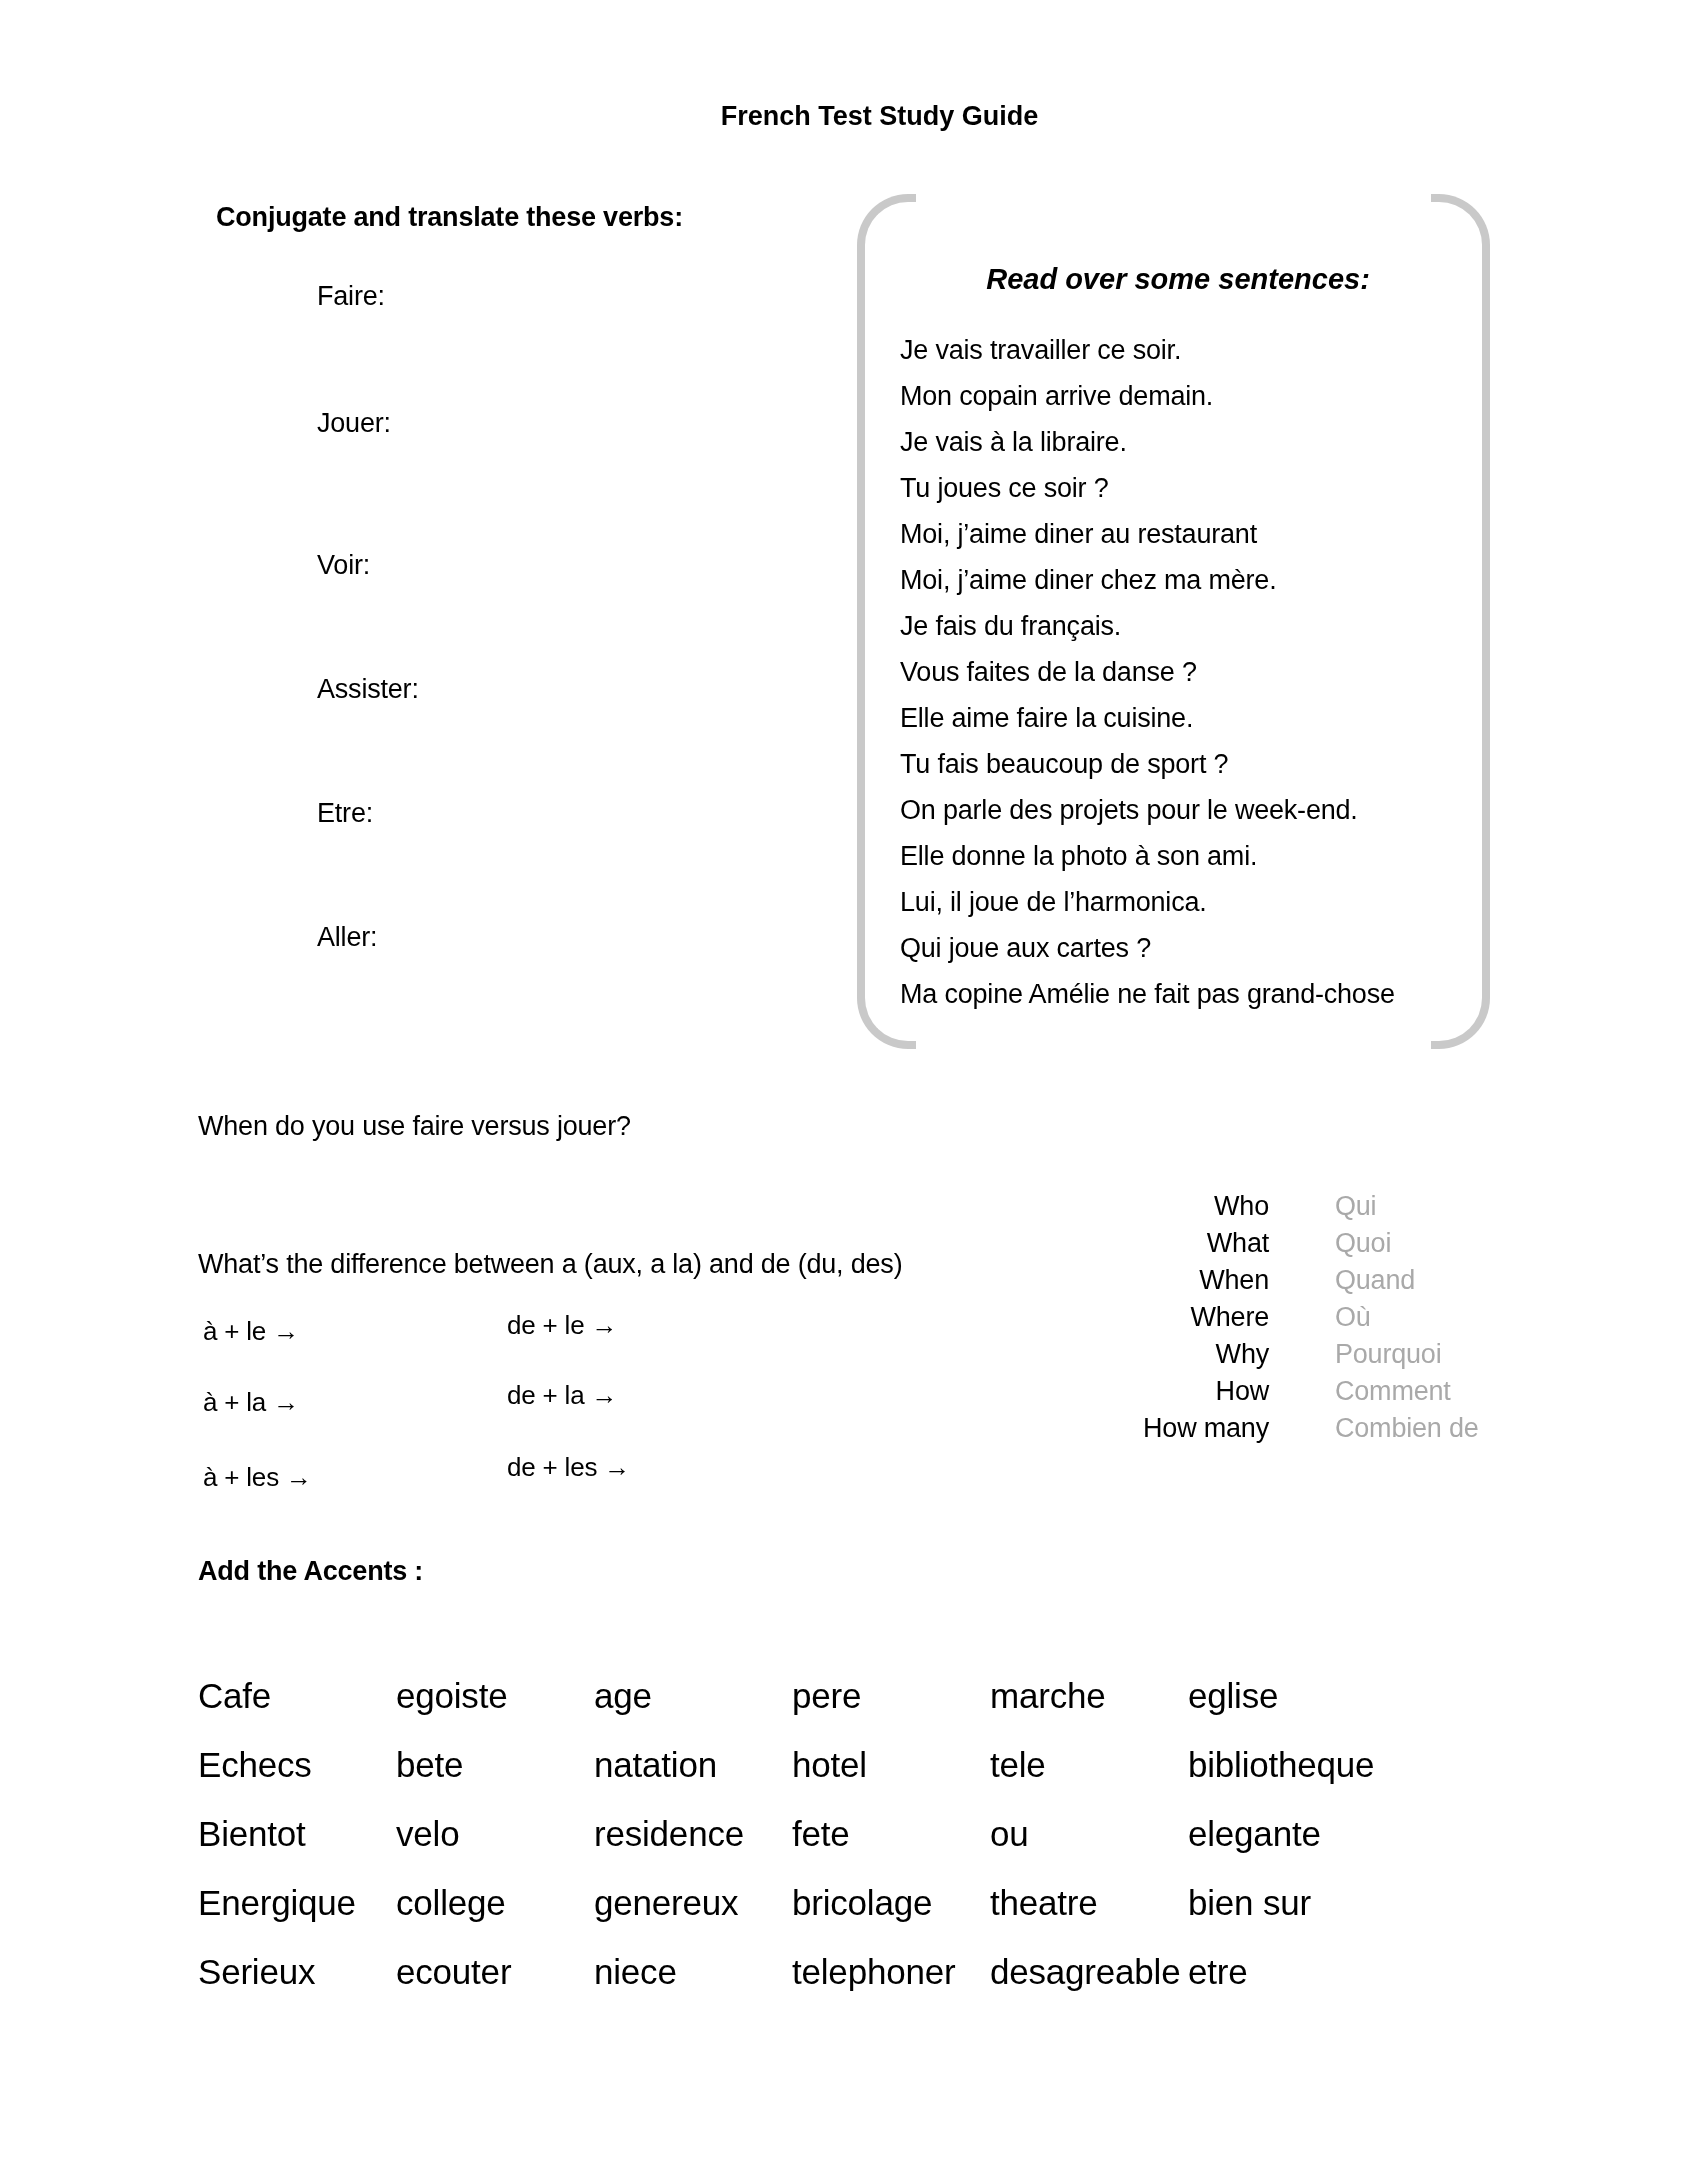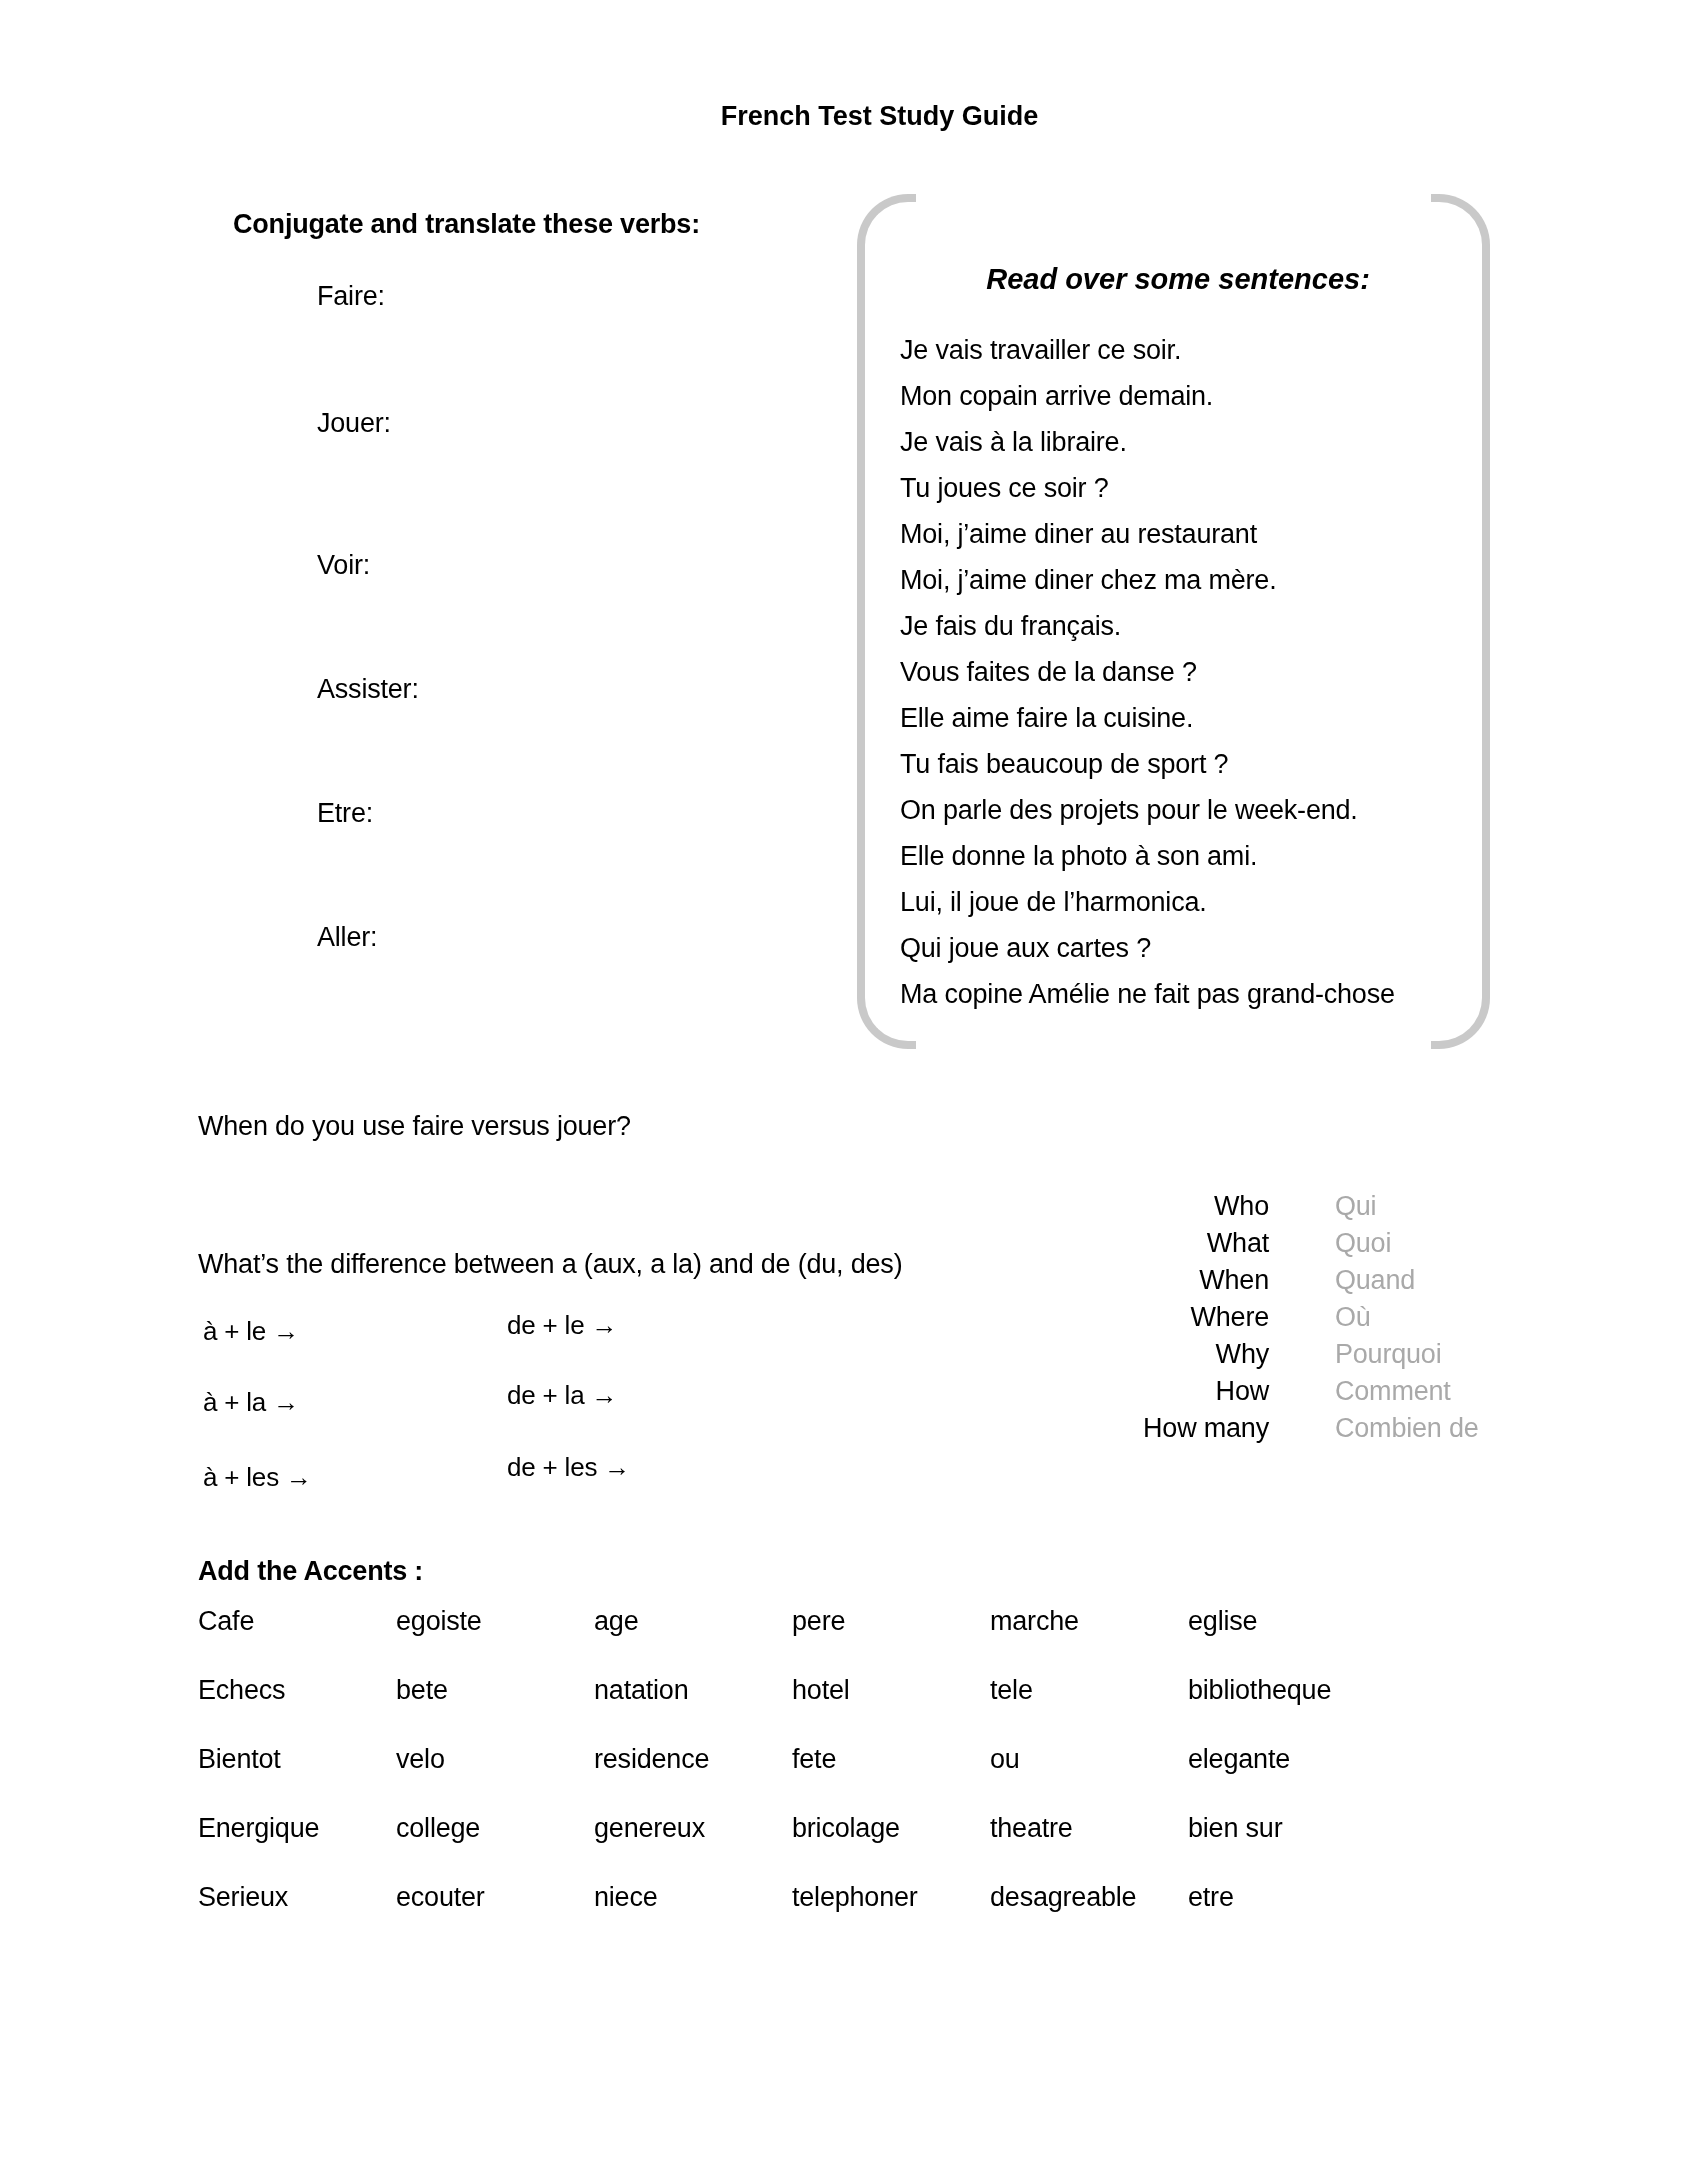--- a/index.html
+++ b/index.html
@@ -48,36 +48,36 @@
   .contraction{font-size:26px;letter-spacing:-0.2px;}
 
   .qwords{
     top:1188px;font-size:27px;line-height:37px;letter-spacing:-0.2px;
   }
   .qwords div{white-space:nowrap;}
   .qwords.en{left:1049px;width:220px;text-align:right;}
   .qwords.fr{left:1335px;color:#a9a9a9;}
 
   .accent-grid{
-    left:198px;top:1606px;
+    left:198px;top:1676px;
     display:grid;
     grid-template-columns:repeat(6,198px);
     grid-auto-rows:69px;
-    font-size:27px;letter-spacing:-0.2px;
+    font-size:35px;letter-spacing:-0.2px;
   }
   .accent-grid span{white-space:nowrap;}
 </style>
 </head>
 <body>
 
 <div class="page">
 
   <div class="abs title">French Test Study Guide</div>
 
-  <div class="abs sec-heading" style="left:216px;top:209px;margin-left:17px;">Conjugate and translate these verbs:</div>
+  <div class="abs sec-heading" style="left:216px;top:202px;">Conjugate and translate these verbs:</div>
 
   <div class="abs verb" style="top:281px;">Faire:</div>
   <div class="abs verb" style="top:408px;">Jouer:</div>
   <div class="abs verb" style="top:550px;">Voir:</div>
   <div class="abs verb" style="top:674px;">Assister:</div>
   <div class="abs verb" style="top:798px;">Etre:</div>
   <div class="abs verb" style="top:922px;">Aller:</div>
 
   <div class="bracket left"></div>
   <div class="bracket right"></div>

